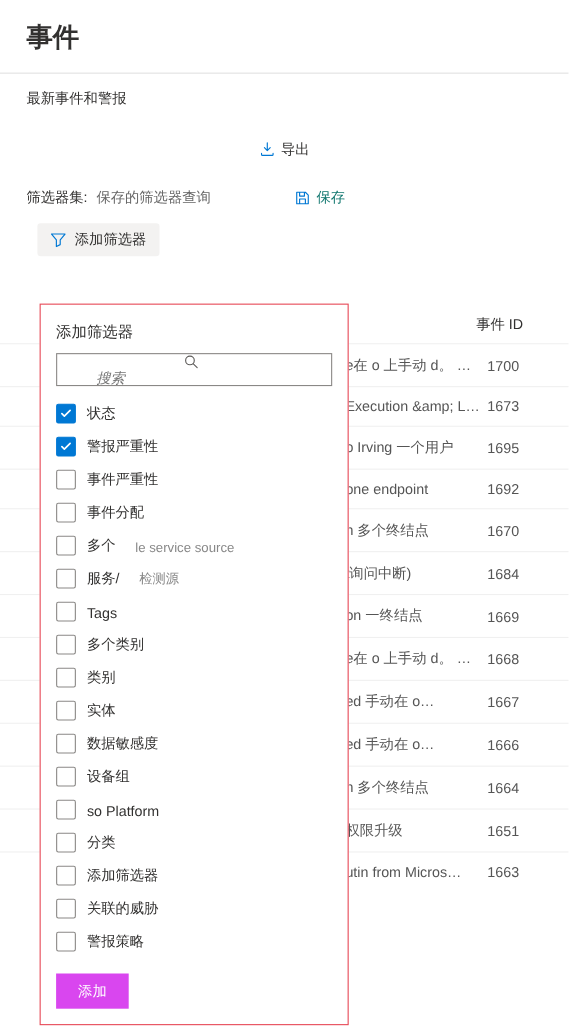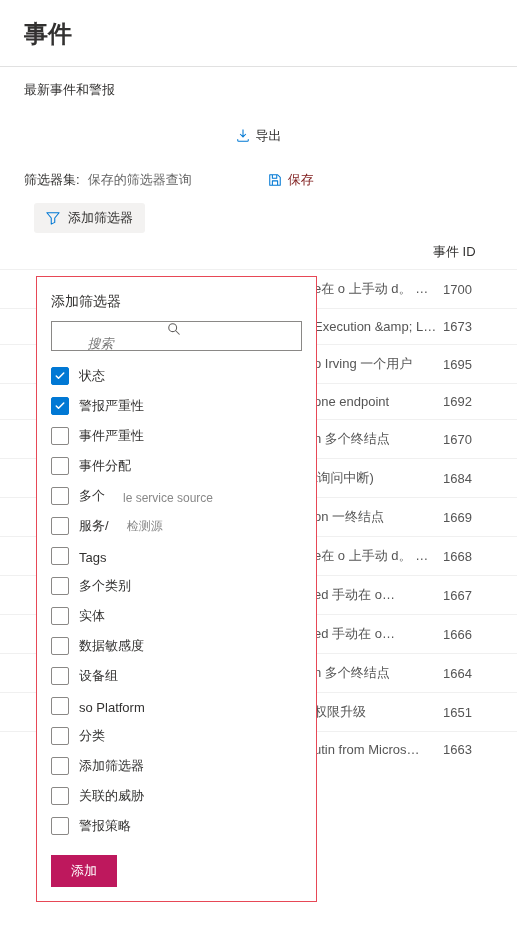--- a/index.html
+++ b/index.html
@@ -56,21 +56,21 @@
     .filter-label {
       color: #323130;
     }
     .filter-query {
       color: #666;
     }
     .save-btn {
       display: inline-flex;
       align-items: center;
       gap: 6px;
-      color: #7f1d1d;
+      color: #0f766e;
       margin-left: 68px;
     }
     .save-btn .icon {
       color: #0078d4;
     }
     .add-filter-chip {
       display: inline-flex;
       align-items: center;
       gap: 8px;
       background: #f3f2f1;
@@ -88,20 +88,21 @@
       color: #323130;
       font-size: 13px;
     }
     .col-name {
       flex: 1;
       padding-left: 320px;
     }
     .col-id {
       width: 60px;
       text-align: left;
+      margin-top: 43px;
     }
     .table-body {
       position: relative;
     }
     .table-row {
       display: flex;
       align-items: center;
       padding: 10px 24px;
       border-top: 1px solid #f0f0f0;
       color: #555;
@@ -192,21 +193,21 @@
     }
     .filter-item-sublabel {
       color: #888;
       font-size: 12px;
       margin-left: 8px;
     }
     .panel-footer {
       padding: 14px 14px 2px 14px;
     }
     .add-btn {
-      background: #be185d;
+      background: #d946ef;
       color: #fff;
       border: none;
       padding: 7px 20px;
       font-size: 13px;
       cursor: pointer;
     }
     svg {
       display: block;
     }
   </style>
@@ -359,20 +360,24 @@
       <div class="filter-item">
         <span class="checkbox"></span>
         <span class="filter-item-label">Tags</span>
       </div>
       <div class="filter-item">
         <span class="checkbox"></span>
         <span class="filter-item-label">多个类别</span>
       </div>
       <div class="filter-item">
         <span class="checkbox"></span>
+        <span class="filter-item-label">类别</span>
+      </div>
+      <div class="filter-item">
+        <span class="checkbox"></span>
         <span class="filter-item-label">实体</span>
       </div>
       <div class="filter-item">
         <span class="checkbox"></span>
         <span class="filter-item-label">数据敏感度</span>
       </div>
       <div class="filter-item">
         <span class="checkbox"></span>
         <span class="filter-item-label">设备组</span>
       </div>

